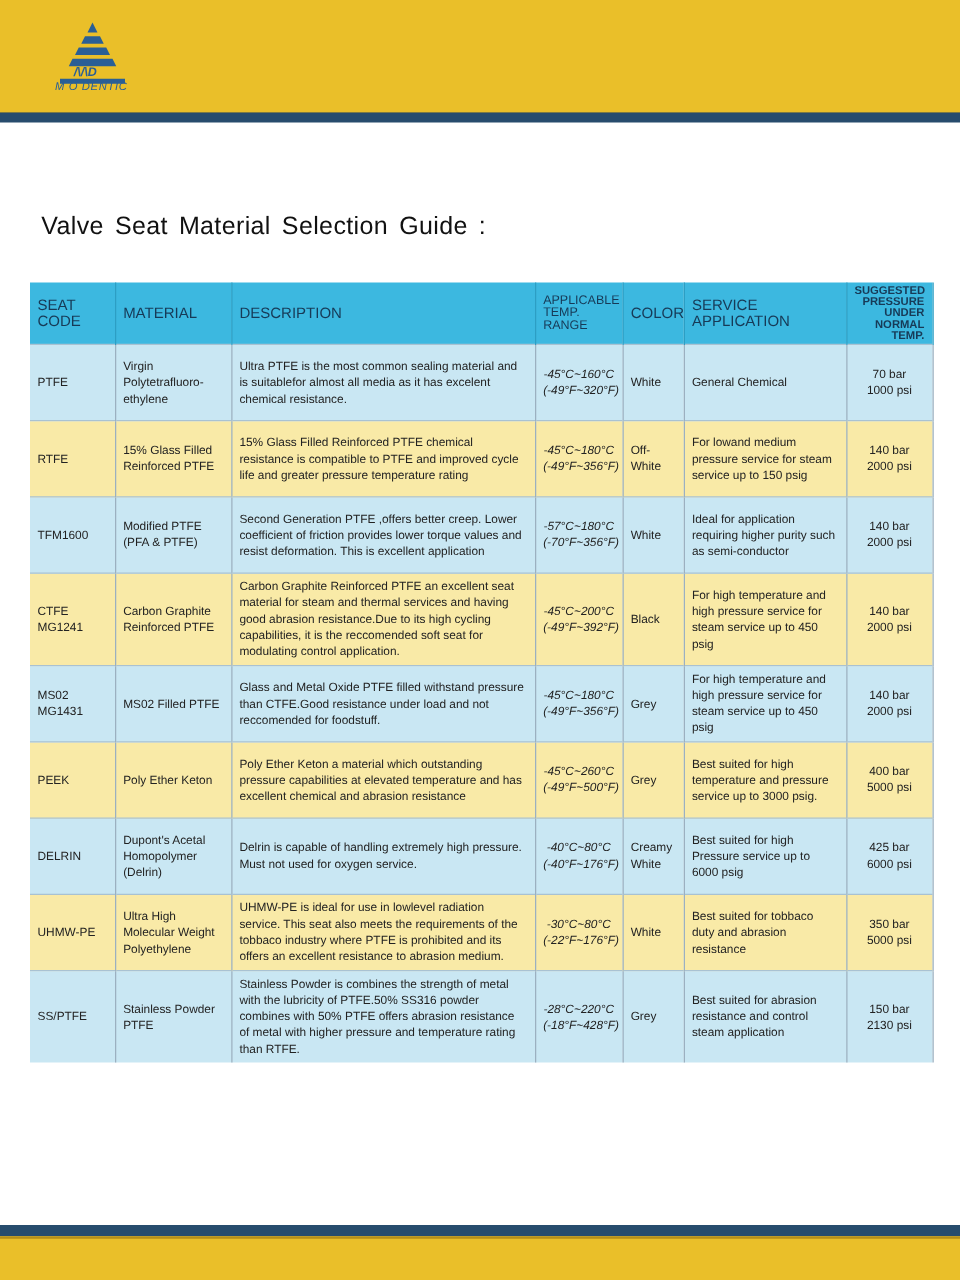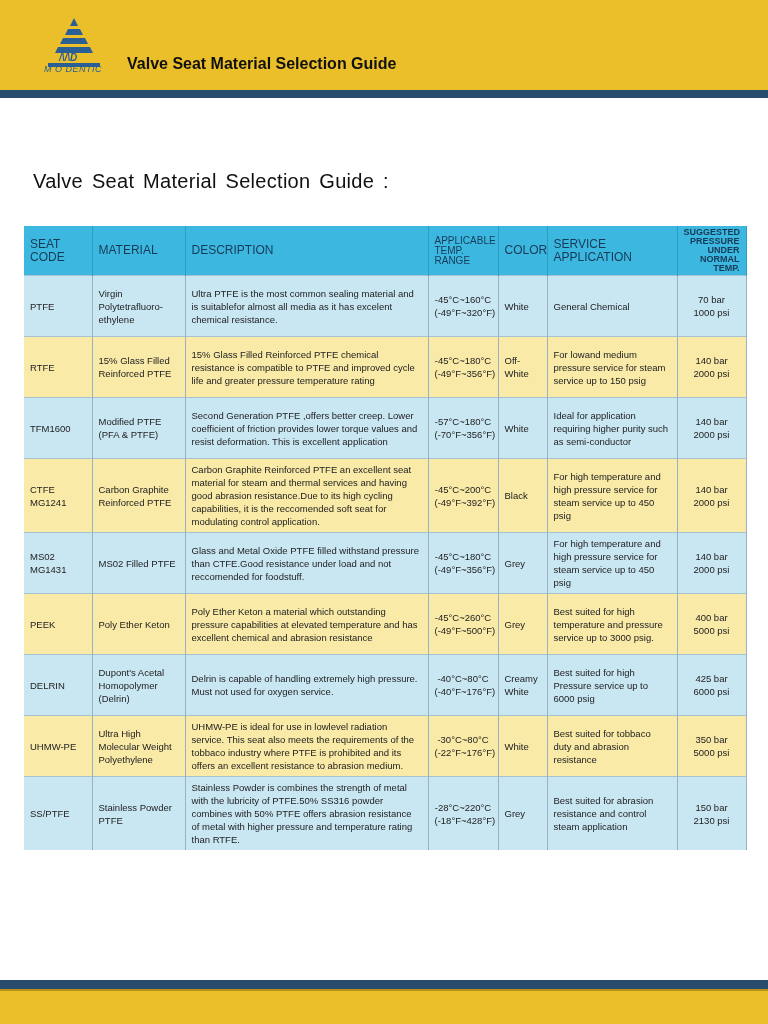--- a/index.html
+++ b/index.html
@@ -11,40 +11,39 @@
   .header-title { position:absolute; left:127px; top:55px; font-size:16px; font-weight:bold; color:#111; }
   .subtitle { position:absolute; left:33px; top:170px; font-size:20px; color:#111; word-spacing:3px; letter-spacing:0.3px; }
   table.guide { position:absolute; left:24px; top:226px; width:722px; border-collapse:collapse; table-layout:fixed; }
   table.guide th { background:#3CB8E0; color:#173a57; font-weight:normal; text-align:left; padding:2px 6px; height:32px; border-right:1px solid #2c9ec4; font-size:12px; line-height:13px; vertical-align:middle; }
   table.guide th.small { font-size:9px; line-height:9px; font-weight:bold;text-align:right; }
   table.guide th.mid { font-size:10px; line-height:10px; }
   table.guide td { font-size:9.5px; line-height:13px; color:#222; padding:4px 6px; border-right:1px solid #9bb0c0; border-top:1px solid #a9c2d2; vertical-align:middle; height:52px; }
   table.guide tr.blue td { background:#C9E7F3; }
   table.guide tr.yellow td { background:#F9EAA7; }
   td.center { }
-  td.temp { text-align:center; white-space:pre-line; font-size:9px; }
+  td.temp { text-align:center; white-space:pre-line; font-size:9px;font-style:italic; }
   td.pres { text-align:center; white-space:pre-line; }
   td.code { white-space:pre-line; padding-left:12px;margin-left:12px; }
   .footer-stripe { position:absolute; left:0; top:980px; width:768px; height:9px; background:#274C6D; }
   .footer { position:absolute; left:0; top:989px; width:768px; height:35px; background:#EABF29; border-top:2px solid #b58f18; box-sizing:border-box; }
 </style>
 </head>
 <body>
 
 <div class="header">
   <svg class="logo" viewBox="0 0 64 64">
     <polygon points="32,2 36,10 28,10" fill="#2a5f95"></polygon>
     <polygon points="26,13 38,13 41,19 23,19" fill="#2a5f95"></polygon>
     <polygon points="21,22 43,22 46,28 18,28" fill="#2a5f95"></polygon>
     <polygon points="16,31 48,31 51,37 13,37" fill="#2a5f95"></polygon>
     <text x="17" y="45" font-size="10" font-family="Liberation Sans, sans-serif" font-style="italic" fill="#2a5f95" font-weight="bold">/\/\D</text>
     <rect x="6" y="47" width="52" height="4" fill="#2a5f95"></rect>
   </svg>
   <span class="logo-text">M O DENTIC</span>
-  <span class="header-title">Valve Seat Material Selection Guide</span>
 </div>
 <div class="header-stripe"></div>
 
 <div class="subtitle">Valve Seat Material Selection Guide :</div>
 
 <table class="guide">
   <colgroup>
     <col style="width:68px">
       <col style="width:93px">
       <col style="width:243px">

